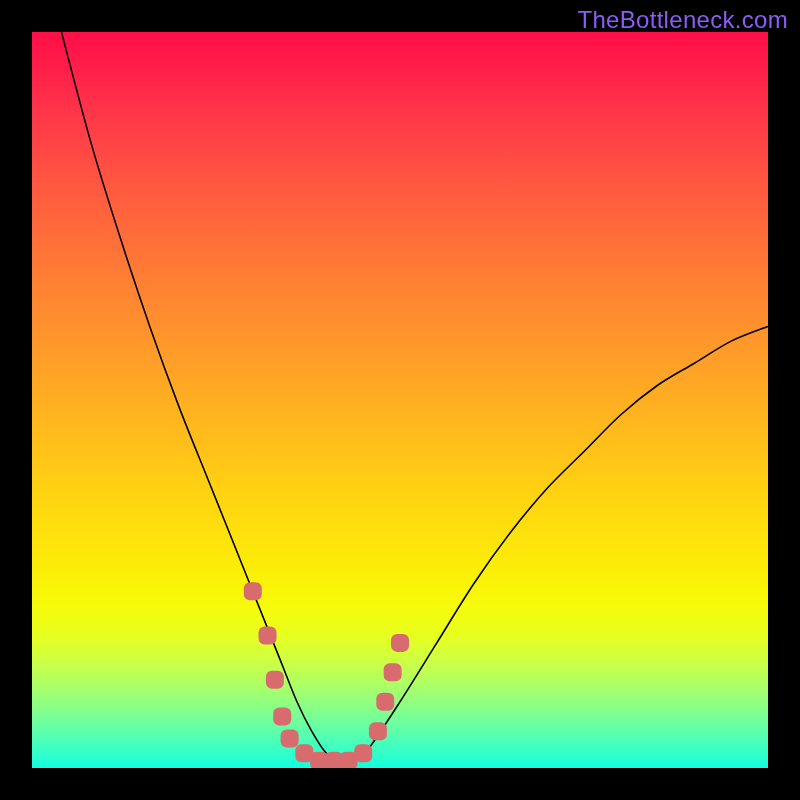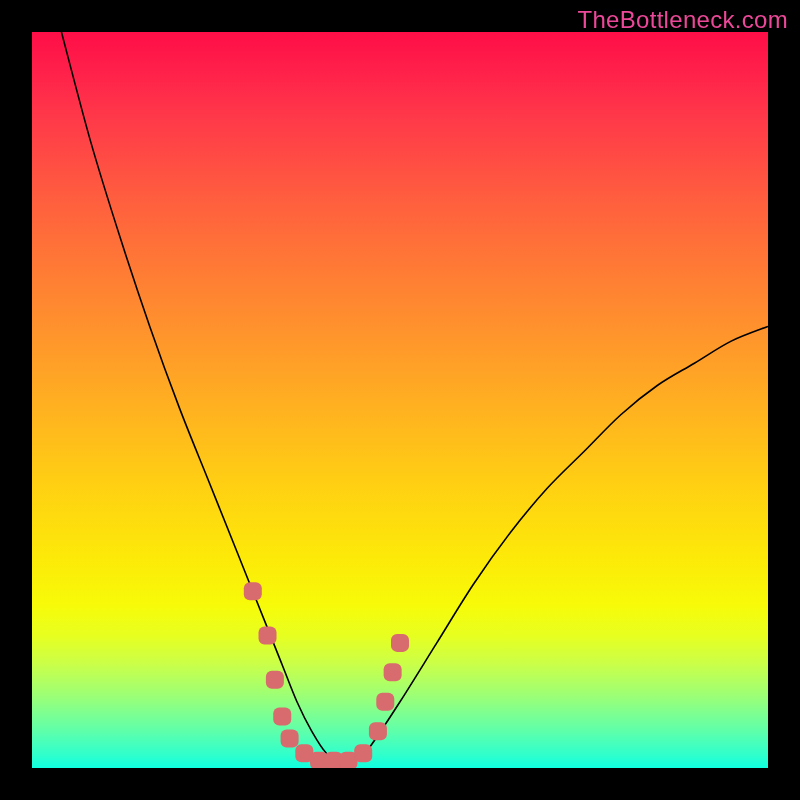--- a/index.html
+++ b/index.html
@@ -1,18 +1,18 @@
 <!DOCTYPE html>
 <html><head>
 <meta charset="utf-8">
 <style>
   * { margin: 0; padding: 0; box-sizing: border-box; }
   body { width: 800px; height: 800px; background: #000; position: relative; font-family: Arial, sans-serif; overflow: hidden; }
   .outer { width: 800px; height: 800px; background: #000; position: relative; }
-  .watermark { position: absolute; top: 6px; right: 12px; color: #ec4899; font-size: 24px; font-weight: 500; z-index: 10; letter-spacing: 0.3px; }
+  .watermark { position: absolute; top: 6px; right: 12px; color: #8b5cf6; font-size: 24px; font-weight: 500; z-index: 10; letter-spacing: 0.3px; }
   .plot { position: absolute; top: 32px; left: 32px; width: 736px; height: 736px; }
   .gradient { position: absolute; inset: 0; background: linear-gradient(to bottom,
       #ff0e47 0%,
       #ff1f4a 5%,
       #ff3a49 12%,
       #ff5c3f 22%,
       #ff7a35 32%,
       #ff972b 42%,
       #ffb41f 52%,
       #ffd112 62%,

